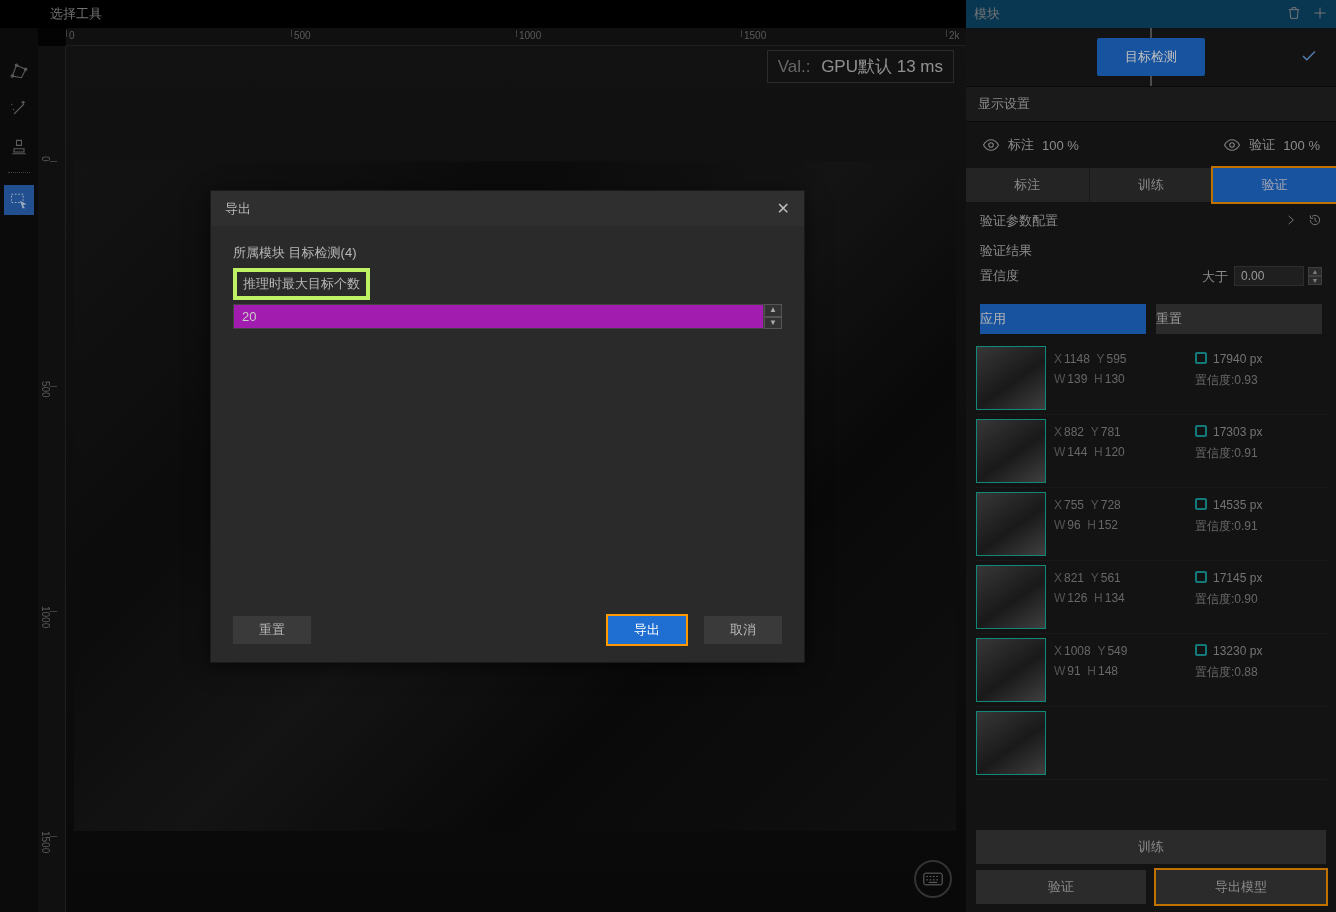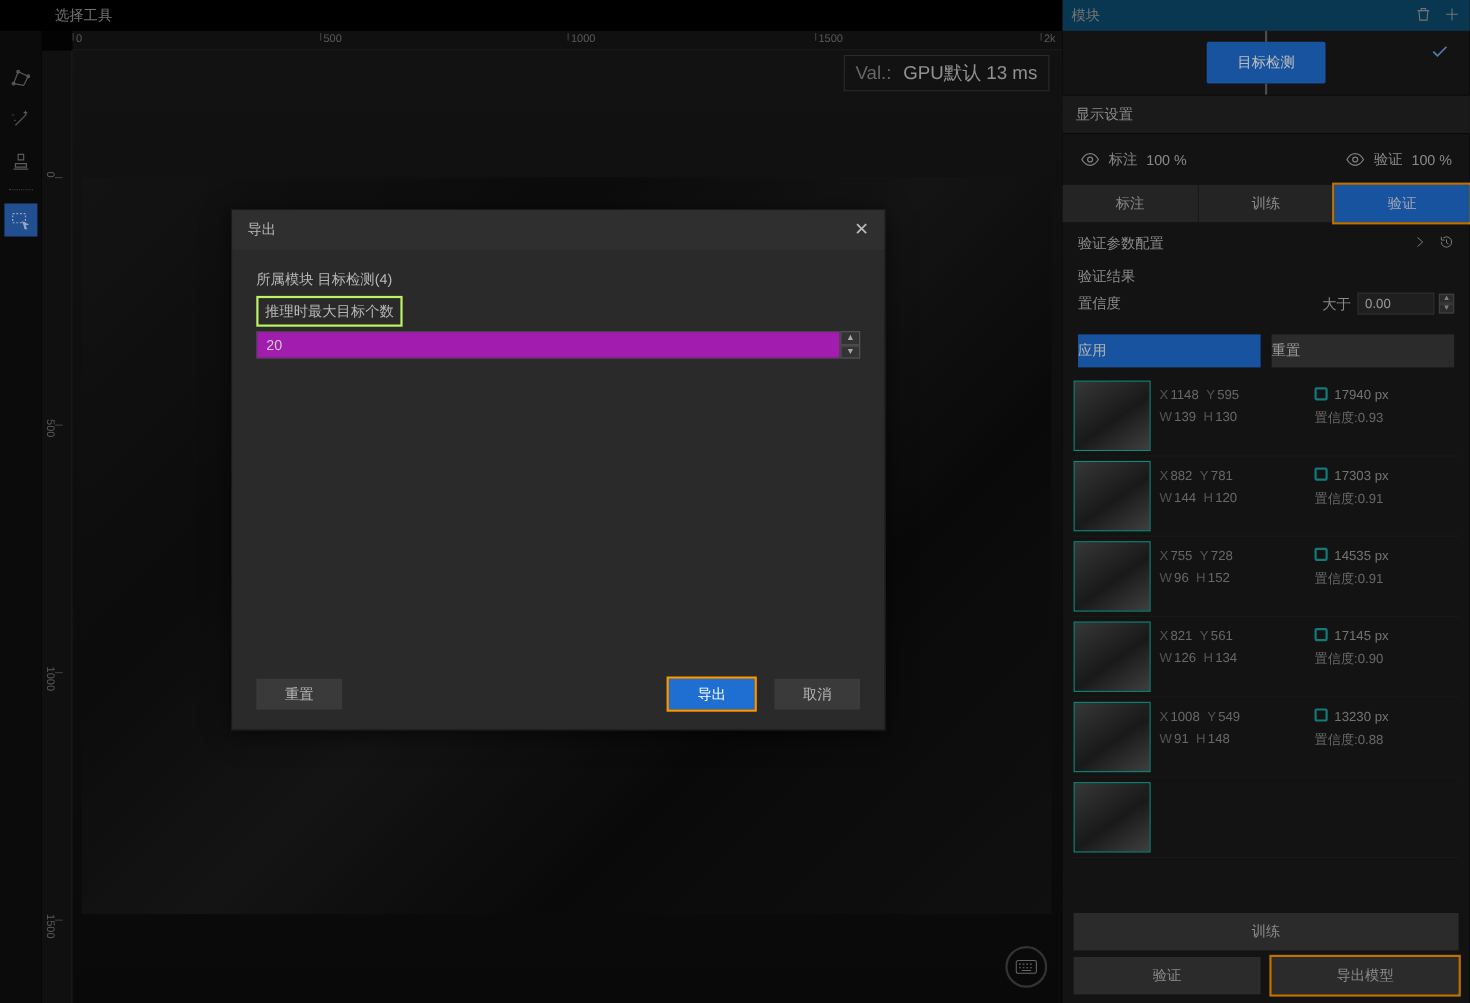--- a/index.html
+++ b/index.html
@@ -24,21 +24,21 @@
 .image-placeholder{position:absolute;left:8px;top:115px;right:10px;height:670px;background:linear-gradient(135deg,#1a1a1a 0%,#101010 30%,#1b1b1b 50%,#0d0d0d 70%,#161616 100%);}
 .val-badge{position:absolute;top:4px;right:12px;border:1px solid #3a3a3a;padding:4px 10px;font-size:17px;color:#c0c0c0}
 .val-badge .lbl{color:#888;margin-right:6px}
 .kb-icon{position:absolute;right:14px;bottom:14px;width:38px;height:38px;border-radius:50%;border:2px solid #444;display:flex;align-items:center;justify-content:center;color:#777}
 .kb-icon svg{width:20px;height:14px;stroke:#888;fill:none;stroke-width:1.2}
 
 .right-panel{position:absolute;right:0;top:0;width:370px;bottom:0;background:#1a1a1a;display:flex;flex-direction:column}
 .rp-header{height:28px;display:flex;align-items:center;justify-content:space-between;padding:0 8px;color:#9a9a9a;background:#0c4a6e}
 .rp-header .actions{display:flex;gap:10px;align-items:center}
 .rp-header svg{width:16px;height:16px;stroke:#9a9a9a;fill:none;stroke-width:1.5}
-.module-bar{padding:10px;display:flex;gap:8px;align-items:flex-start;justify-content:center;position:relative}
+.module-bar{padding:10px;display:flex;gap:8px;align-items:center;justify-content:center;position:relative}
 .module-btn{background:#1f6fd3;color:#fff;padding:10px 28px;border-radius:2px;cursor:pointer}
 .check-badge{position:absolute;right:18px;color:#8aa;}
 .rail-dots{position:absolute;left:50%;top:0;width:2px;height:10px;background:#666;transform:translateX(-50%)}
 .rail-dots.bottom{top:auto;bottom:0}
 .section-title{background:#232323;padding:8px 12px;border-top:1px solid #0d0d0d;border-bottom:1px solid #0d0d0d}
 .display-row{display:flex;justify-content:space-between;padding:14px 16px;align-items:center}
 .eye-lbl{display:flex;align-items:center;gap:8px}
 .eye-lbl svg{width:18px;height:18px;stroke:#aaa;fill:none;stroke-width:1.5}
 
 .inner-tabs{display:flex}
@@ -69,21 +69,21 @@
 .bottom-actions{padding:8px 10px}
 .ba-row{display:flex;gap:10px;margin-top:6px}
 .ba-btn{flex:1;text-align:center;padding:8px 0;background:#3a3a3a;cursor:pointer}
 .ba-btn.orange{outline:2px solid #ff9900}
 
 .modal-backdrop{position:absolute;left:0;top:0;right:0;bottom:0;background:rgba(0,0,0,0.25)}
 .modal{position:absolute;left:210px;top:190px;width:595px;background:#2a2a2a;border:1px solid #1a1a1a;box-shadow:0 4px 20px rgba(0,0,0,.6)}
 .modal-header{display:flex;justify-content:space-between;align-items:center;padding:8px 14px;background:#2f2f2f}
 .modal-header .close{cursor:pointer;font-size:16px;color:#bbb}
 .modal-body{padding:18px 22px 10px;min-height:380px}
-.modal-field-lbl{display:inline-block;border:2px solid #bef264;padding:3px 6px;margin-top:6px}
+.modal-field-lbl{display:inline-block;border:4px solid #bef264;padding:3px 6px;margin-top:6px}
 .modal-input-row{display:flex;margin-top:4px}
 .modal-input-row input{flex:1;background:#a21caf;border:1px solid #444;color:#ccc;padding:4px 8px;font-size:13px}
 .modal-input-row .spin{width:18px;display:flex;flex-direction:column}
 .modal-input-row .spin div{flex:1;background:#333;border:1px solid #555;font-size:8px;text-align:center;color:#aaa;cursor:pointer}
 .modal-footer{display:flex;justify-content:space-between;padding:10px 22px 18px}
 .modal-footer .fbtn{padding:5px 26px;cursor:pointer}
 .modal-footer .fbtn.reset{background:#3a3a3a}
 .modal-footer .right-grp{display:flex;gap:18px}
 .modal-footer .fbtn.export{background:#1f6fd3;color:#fff;outline:2px solid #ff9900}
 .modal-footer .fbtn.cancel{background:#3a3a3a}

